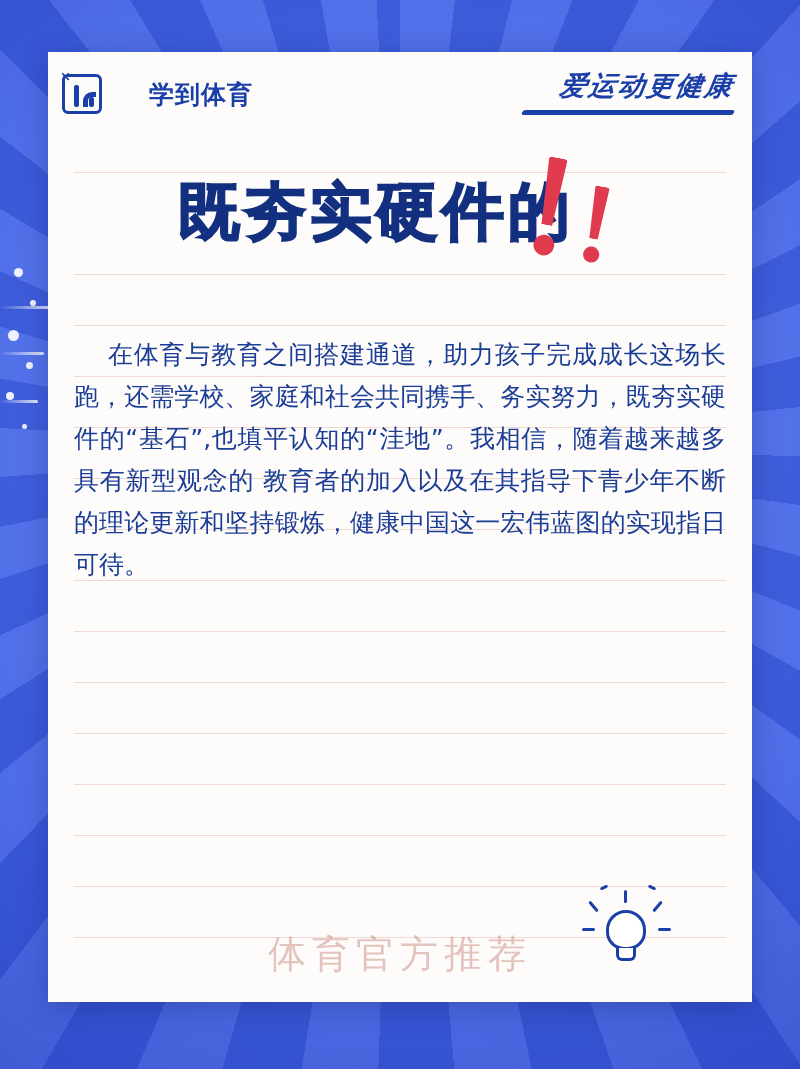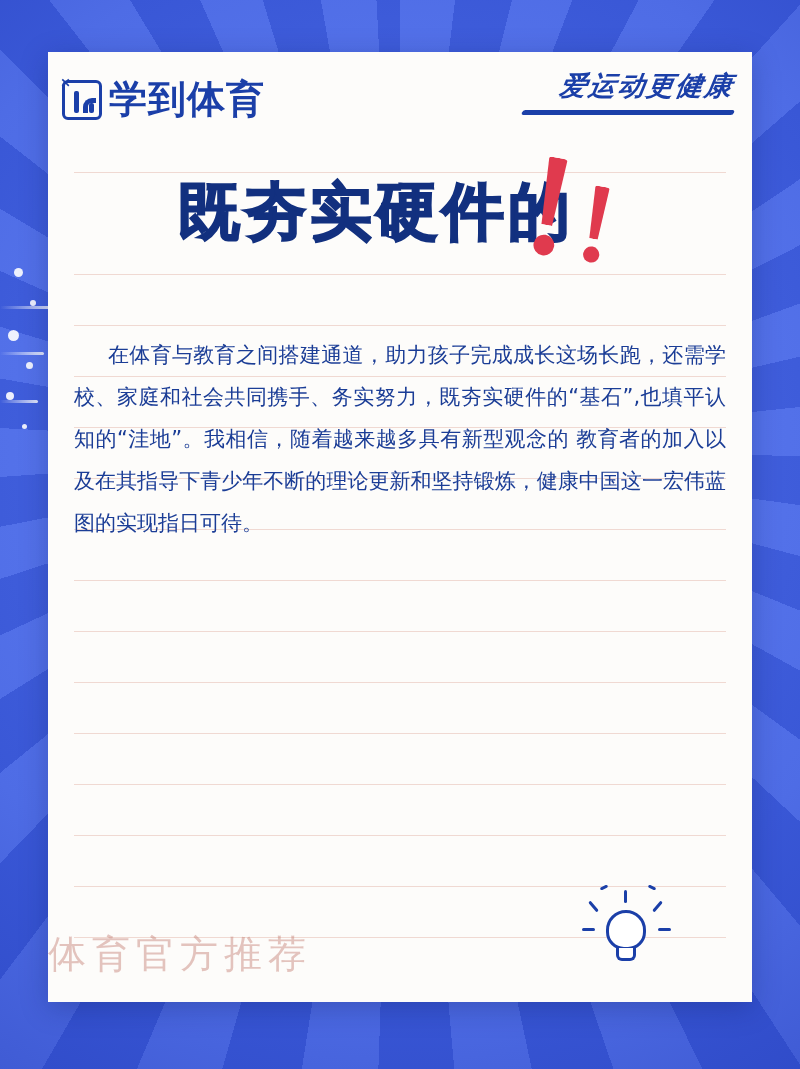--- a/index.html
+++ b/index.html
@@ -143,24 +143,25 @@
     width: 13px;
     height: 13px;
     color: #1b3fa8;
     font-size: 12px;
     line-height: 13px;
     text-align: center;
     font-weight: bold;
   }
   .logo-text {
     font-family: "DejaVu Sans", "Liberation Sans", sans-serif;
-    font-size: 38px;
+    font-size: 25px;
     font-weight: bold;
     color: #1b3fa8;
     letter-spacing: 1px;
+    margin-left: 40px;
   }
   .slogan {
     position: absolute;
     right: 18px;
     top: 16px;
     text-align: right;
   }
   .slogan-text {
     font-family: "DejaVu Serif", "Liberation Serif", serif;
     font-size: 27px;
@@ -240,34 +241,34 @@
     white-space: nowrap;
   }
 
   
   .body-text {
     position: absolute;
     left: 26px;
     right: 26px;
     top: 282px;
     font-family: "DejaVu Sans", "Liberation Sans", sans-serif;
-    font-size: 21px;
+    font-size: 25px;
     line-height: 42px;
     color: #1b3d96;
     text-indent: 34px;
     letter-spacing: 0px;
     text-align: justify;
   }
 
   
   .watermark {
     position: absolute;
     left: 0; right: 0;
     bottom: 22px;
-    text-align: left;
+    text-align: center;
     font-family: "DejaVu Sans", "Liberation Sans", sans-serif;
     font-size: 38px;
     letter-spacing: 6px;
     color: rgba(196, 126, 116, 0.45);
     font-weight: 500;
   }
 
   
   .bulb {
     position: absolute;

